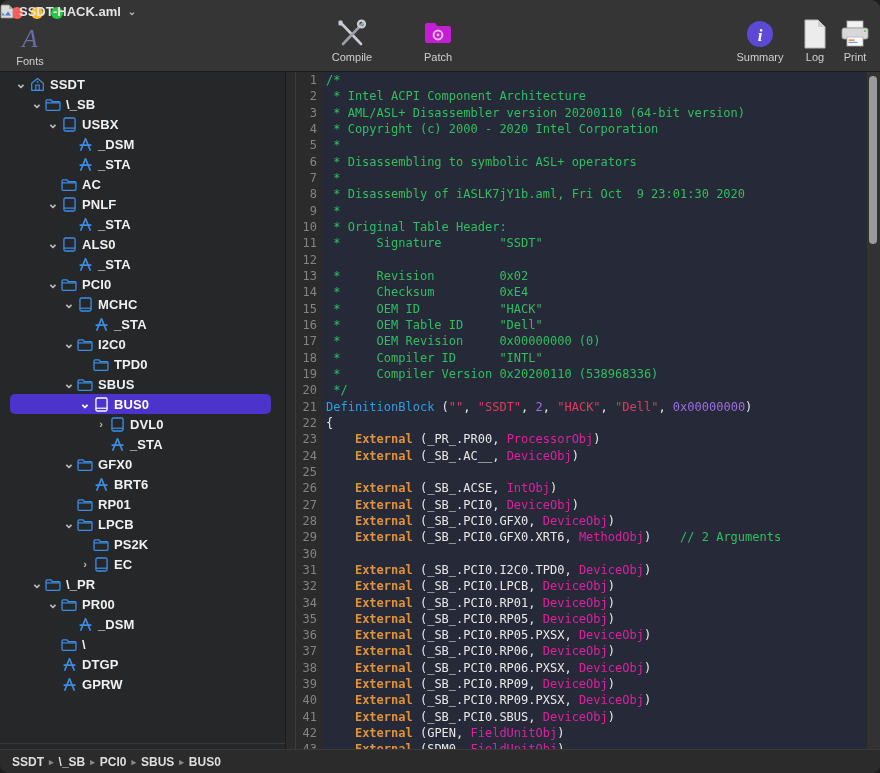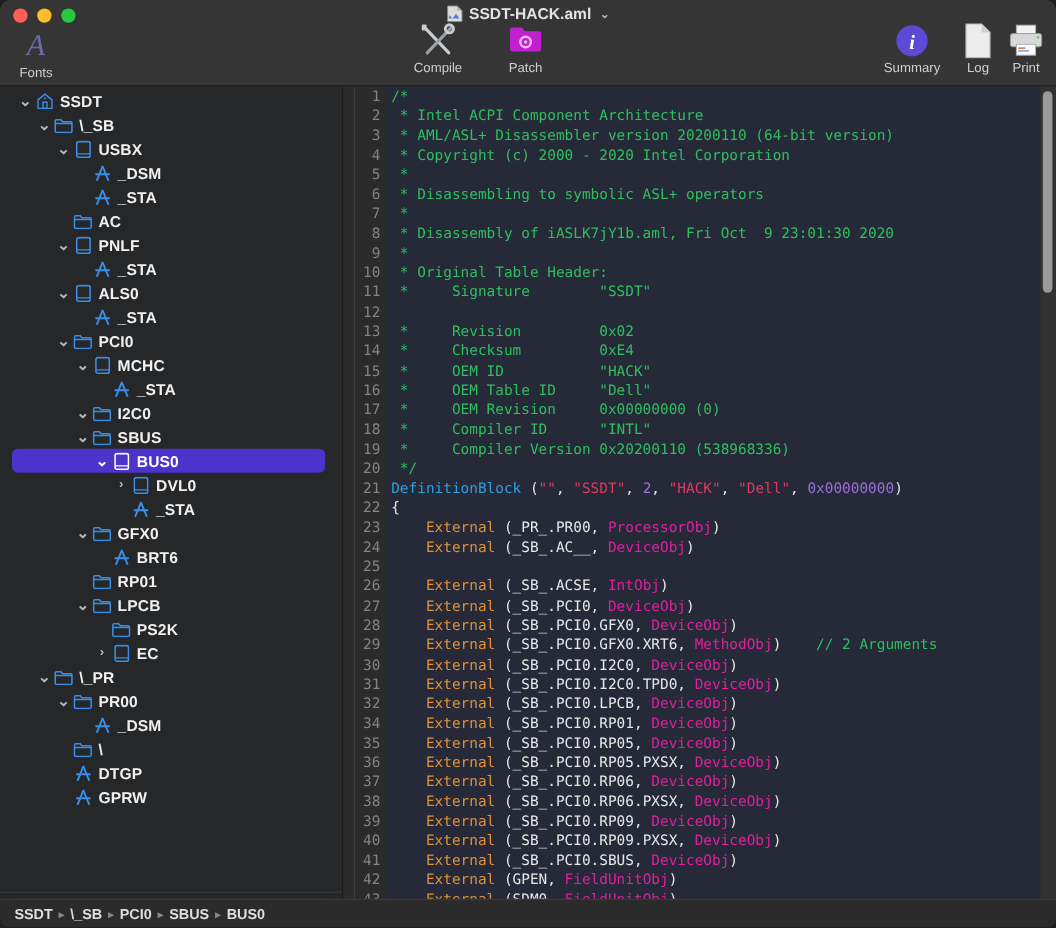--- a/index.html
+++ b/index.html
@@ -33,41 +33,41 @@
   .tl.red { background: #ff5f57; }
   .tl.yellow { background: #febc2e; }
   .tl.green { background: #28c840; }
 
   .doctitle {
     position: absolute;
     top: 4px; left: 0; right: 0;
     text-align: center;
     font-size: 13px; font-weight: bold;
     color: #e3e3e3;
-    display: flex; align-items: center; justify-content: center; gap: 5px;
+    display: flex; align-items: center; justify-content: flex-start; gap: 5px;
   }
   .doc-icon { display: inline-block; width: 14px; height: 15px; }
   .chev-small { font-size: 10px; color: #bbb; margin-left: 2px; }
 
   .tbitem {
     position: absolute;
     top: 18px;
     width: 60px;
     text-align: center;
     cursor: default;
   }
   .tbitem .glyph {
     height: 32px;
     display: flex; align-items: center; justify-content: center;
   }
   .tbitem .lbl {
     font-size: 11px; color: #cfcfcf; margin-top: 1px;
   }
   #tb-fonts   { left: 0px;  top: 22px; }
-  #tb-compile { left: 335px; }
+  #tb-compile { left: 322px; }
   #tb-patch   { left: 408px; }
   #tb-summary { left: 730px; }
   #tb-log     { left: 785px; }
   #tb-print   { left: 825px; }
 
   .fontsA {
     font-family: "Liberation Serif", serif;
     font-size: 25px; font-style: italic;
     color: #6b6ba6;
     line-height: 1;
@@ -191,21 +191,21 @@
     color: #848484;
     padding-right: 5px;
     background: #2b2b2b;
   }
   .ltext { padding-left: 4px; }
 
   .c-cmt  { color: #2fbf5f; }
   .c-kw   { color: #2f9fe0; }
   .c-str  { color: #e03a5f; }
   .c-num  { color: #9b6fe0; }
-  .c-ext  { color: #e0913a; }
+  .c-ext  { color: #e0913a; font-weight: bold; }
   .c-obj  { color: #e01fa0; }
   .c-pln  { color: #e8e8e8; }
 
   
   .vscroll {
     position: absolute;
     right: 3px; top: 4px;
     width: 8px; height: 168px;
     background: #9a9a9a;
     border-radius: 4px;
@@ -491,20 +491,31 @@
           <div class="row">
             <span style="display: inline-block; flex: 0 0 auto; width: 62px;"></span>
             <span class="twisty" style="font-size: 13px; line-height: 6px;">⌄</span>
             <span class="ico">
               <svg width="16" height="13" viewBox="0 0 17 14">
                 <path d="M1 3.2a1.2 1.2 0 011.2-1.2h4l1.5 1.8h7.1A1.2 1.2 0 0116 5v7.1a1.2 1.2 0 01-1.2 1.2H2.2A1.2 1.2 0 011 12.1z" fill="none" stroke="#3b8ee8" stroke-width="1.4"></path>
                 <line x1="1" y1="5.3" x2="16" y2="5.3" stroke="#3b8ee8" stroke-width="1.3"></line>
               </svg>
             </span>
             <span class="label">I2C0</span>
+          </div>
+          <div class="row">
+            <span style="display: inline-block; flex: 0 0 auto; width: 78px;"></span>
+            <span class="twisty empty"></span>
+            <span class="ico">
+              <svg width="16" height="13" viewBox="0 0 17 14">
+                <path d="M1 3.2a1.2 1.2 0 011.2-1.2h4l1.5 1.8h7.1A1.2 1.2 0 0116 5v7.1a1.2 1.2 0 01-1.2 1.2H2.2A1.2 1.2 0 011 12.1z" fill="none" stroke="#3b8ee8" stroke-width="1.4"></path>
+                <line x1="1" y1="5.3" x2="16" y2="5.3" stroke="#3b8ee8" stroke-width="1.3"></line>
+              </svg>
+            </span>
+            <span class="label">TPD0</span>
           </div>
           <div class="row">
             <span style="display: inline-block; flex: 0 0 auto; width: 62px;"></span>
             <span class="twisty" style="font-size: 13px; line-height: 6px;">⌄</span>
             <span class="ico">
               <svg width="16" height="13" viewBox="0 0 17 14">
                 <path d="M1 3.2a1.2 1.2 0 011.2-1.2h4l1.5 1.8h7.1A1.2 1.2 0 0116 5v7.1a1.2 1.2 0 01-1.2 1.2H2.2A1.2 1.2 0 011 12.1z" fill="none" stroke="#3b8ee8" stroke-width="1.4"></path>
                 <line x1="1" y1="5.3" x2="16" y2="5.3" stroke="#3b8ee8" stroke-width="1.3"></line>
               </svg>
             </span>
@@ -730,21 +741,21 @@
           <div class="cline"><span class="lnum">20</span><span class="ltext"><span class="c-cmt"> */</span></span></div>
           <div class="cline"><span class="lnum">21</span><span class="ltext"><span class="c-kw">DefinitionBlock</span><span class="c-pln"> (</span><span class="c-str">""</span><span class="c-pln">, </span><span class="c-str">"SSDT"</span><span class="c-pln">, </span><span class="c-num">2</span><span class="c-pln">, </span><span class="c-str">"HACK"</span><span class="c-pln">, </span><span class="c-str">"Dell"</span><span class="c-pln">, </span><span class="c-num">0x00000000</span><span class="c-pln">)</span></span></div>
           <div class="cline"><span class="lnum">22</span><span class="ltext"><span class="c-pln">{</span></span></div>
           <div class="cline"><span class="lnum">23</span><span class="ltext"><span class="c-pln">    </span><span class="c-ext">External</span><span class="c-pln"> (_PR_.PR00, </span><span class="c-obj">ProcessorObj</span><span class="c-pln">)</span></span></div>
           <div class="cline"><span class="lnum">24</span><span class="ltext"><span class="c-pln">    </span><span class="c-ext">External</span><span class="c-pln"> (_SB_.AC__, </span><span class="c-obj">DeviceObj</span><span class="c-pln">)</span></span></div>
           <div class="cline"><span class="lnum">25</span></div>
           <div class="cline"><span class="lnum">26</span><span class="ltext"><span class="c-pln">    </span><span class="c-ext">External</span><span class="c-pln"> (_SB_.ACSE, </span><span class="c-obj">IntObj</span><span class="c-pln">)</span></span></div>
           <div class="cline"><span class="lnum">27</span><span class="ltext"><span class="c-pln">    </span><span class="c-ext">External</span><span class="c-pln"> (_SB_.PCI0, </span><span class="c-obj">DeviceObj</span><span class="c-pln">)</span></span></div>
           <div class="cline"><span class="lnum">28</span><span class="ltext"><span class="c-pln">    </span><span class="c-ext">External</span><span class="c-pln"> (_SB_.PCI0.GFX0, </span><span class="c-obj">DeviceObj</span><span class="c-pln">)</span></span></div>
           <div class="cline"><span class="lnum">29</span><span class="ltext"><span class="c-pln">    </span><span class="c-ext">External</span><span class="c-pln"> (_SB_.PCI0.GFX0.XRT6, </span><span class="c-obj">MethodObj</span><span class="c-pln">)</span><span class="c-pln">    </span><span class="c-cmt">// 2 Arguments</span></span></div>
-          <div class="cline"><span class="lnum">30</span><span class="ltext"><span class="c-pln">    </span><span class="c-ext">External</span><span class="c-pln"> (_SB_.PCI0.I2C0, </span><span class="c-obj">DeviceObj</span><span class="c-pln">)</span></span></div>
+          <div class="cline"><span class="lnum">30</span></div>
           <div class="cline"><span class="lnum">31</span><span class="ltext"><span class="c-pln">    </span><span class="c-ext">External</span><span class="c-pln"> (_SB_.PCI0.I2C0.TPD0, </span><span class="c-obj">DeviceObj</span><span class="c-pln">)</span></span></div>
           <div class="cline"><span class="lnum">32</span><span class="ltext"><span class="c-pln">    </span><span class="c-ext">External</span><span class="c-pln"> (_SB_.PCI0.LPCB, </span><span class="c-obj">DeviceObj</span><span class="c-pln">)</span></span></div>
           <div class="cline"><span class="lnum">34</span><span class="ltext"><span class="c-pln">    </span><span class="c-ext">External</span><span class="c-pln"> (_SB_.PCI0.RP01, </span><span class="c-obj">DeviceObj</span><span class="c-pln">)</span></span></div>
           <div class="cline"><span class="lnum">35</span><span class="ltext"><span class="c-pln">    </span><span class="c-ext">External</span><span class="c-pln"> (_SB_.PCI0.RP05, </span><span class="c-obj">DeviceObj</span><span class="c-pln">)</span></span></div>
           <div class="cline"><span class="lnum">36</span><span class="ltext"><span class="c-pln">    </span><span class="c-ext">External</span><span class="c-pln"> (_SB_.PCI0.RP05.PXSX, </span><span class="c-obj">DeviceObj</span><span class="c-pln">)</span></span></div>
           <div class="cline"><span class="lnum">37</span><span class="ltext"><span class="c-pln">    </span><span class="c-ext">External</span><span class="c-pln"> (_SB_.PCI0.RP06, </span><span class="c-obj">DeviceObj</span><span class="c-pln">)</span></span></div>
           <div class="cline"><span class="lnum">38</span><span class="ltext"><span class="c-pln">    </span><span class="c-ext">External</span><span class="c-pln"> (_SB_.PCI0.RP06.PXSX, </span><span class="c-obj">DeviceObj</span><span class="c-pln">)</span></span></div>
           <div class="cline"><span class="lnum">39</span><span class="ltext"><span class="c-pln">    </span><span class="c-ext">External</span><span class="c-pln"> (_SB_.PCI0.RP09, </span><span class="c-obj">DeviceObj</span><span class="c-pln">)</span></span></div>
           <div class="cline"><span class="lnum">40</span><span class="ltext"><span class="c-pln">    </span><span class="c-ext">External</span><span class="c-pln"> (_SB_.PCI0.RP09.PXSX, </span><span class="c-obj">DeviceObj</span><span class="c-pln">)</span></span></div>
           <div class="cline"><span class="lnum">41</span><span class="ltext"><span class="c-pln">    </span><span class="c-ext">External</span><span class="c-pln"> (_SB_.PCI0.SBUS, </span><span class="c-obj">DeviceObj</span><span class="c-pln">)</span></span></div>

